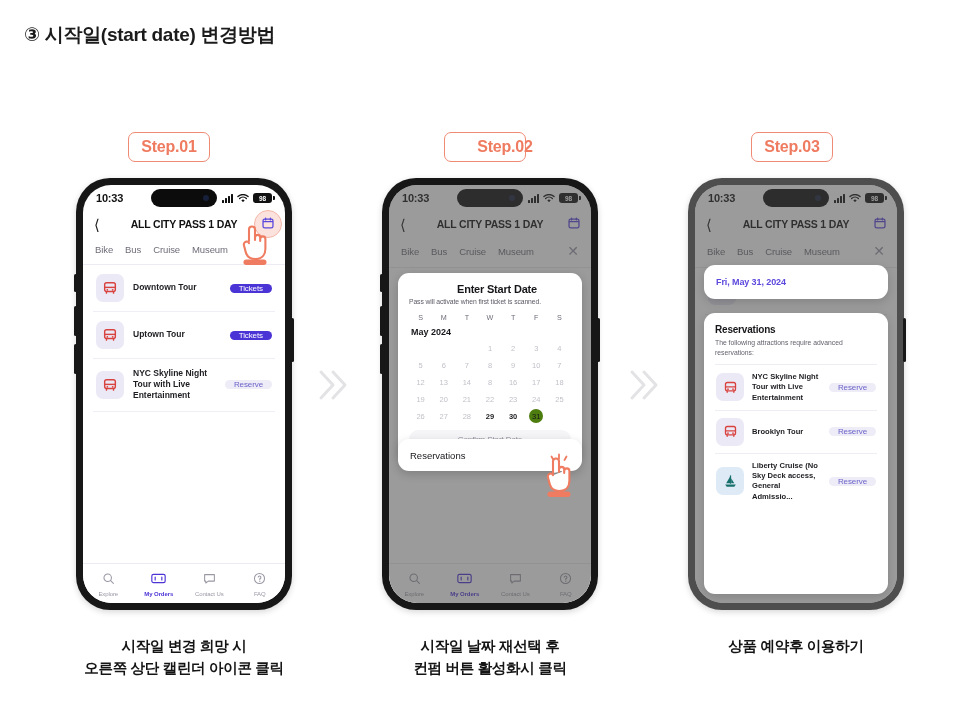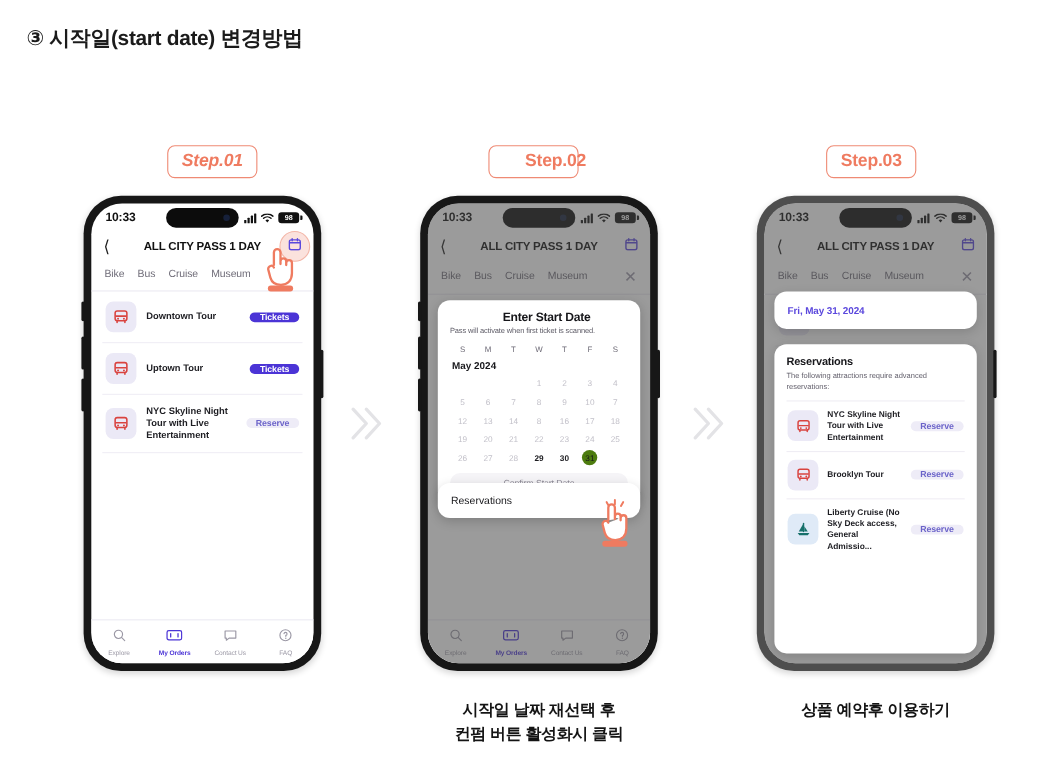--- a/index.html
+++ b/index.html
@@ -20,21 +20,21 @@
 
   
   .step-badge {
     position: absolute; top: 132px;
     width: 82px; height: 30px;
     border: 1.6px solid #ef8a74; border-radius: 7px;
     color: #ef7b60; font-size: 16px; font-weight: 700;
     display: flex; align-items: center; justify-content: center;
     background: #fff; letter-spacing: -0.2px;
   }
-  .sb1 { left: 152px; font-style: italic; } .sb2 { left: 444px; padding-left: 40px; } .sb3 { left: 751px; }
+  .sb1 { left: 128px; } .sb2 { left: 444px; padding-left: 40px; } .sb3 { left: 751px; }
 
   
   .chev { position: absolute; top: 362px; width: 46px; height: 46px; }
   .chev svg { width: 46px; height: 46px; display: block; }
   .chev1 { left: 311px; } .chev2 { left: 622px; }
 
   
   .phone {
     position: absolute; top: 178px;
     width: 216px; height: 432px;
@@ -117,21 +117,21 @@
     display:flex; align-items:center; gap:9px;
     padding: 9px 3px; border-bottom:1px solid #f0eef5;
   }
   .row-ic {
     width:28px;height:28px;border-radius:7px;background:#ebe9f6;
     display:flex;align-items:center;justify-content:center;flex:none;
   }
   .row-ic.blue { background:#dfeaf7; }
   .row-title { flex:1; font-size:8.5px; font-weight:700; color:#1d1d22; line-height:1.32; }
   .pill {
-    flex:none; font-size:8px; font-weight:700; border-radius:11px;
+    flex:none; font-size:8px; font-weight:400; border-radius:11px;
     padding:0 9px; letter-spacing:-.1px;text-align:center;
   }
   .pill.solid { background:#4b34d6; color:#fff; }
   .pill.ghost { background:#eeecf7; color:#6b63c9; }
 
   
   .tabbar {
     position:absolute; bottom:0; left:0; right:0; height:40px;
     border-top:1px solid #eceaf2; background:#fff;
     display:flex; align-items:center;
@@ -650,20 +650,24 @@
             <span class="res-title">Liberty Cruise (No Sky Deck access, General Admissio...</span>
             <span class="pill ghost">Reserve</span>
           </div>
 
         </div>
       </div>
 
     </div>
   </div>
 
+  <div class="caption c1">
+    <div>시작일 변경 희망 시</div>
+    <div>오른쪽 상단 캘린더 아이콘 클릭</div>
+  </div>
   <div class="caption c2">
     <div>시작일 날짜 재선택 후</div>
     <div>컨펌 버튼 활성화시 클릭</div>
   </div>
   <div class="caption c3">
     <div>상품 예약후 이용하기</div>
   </div>
 
 </div>
 

